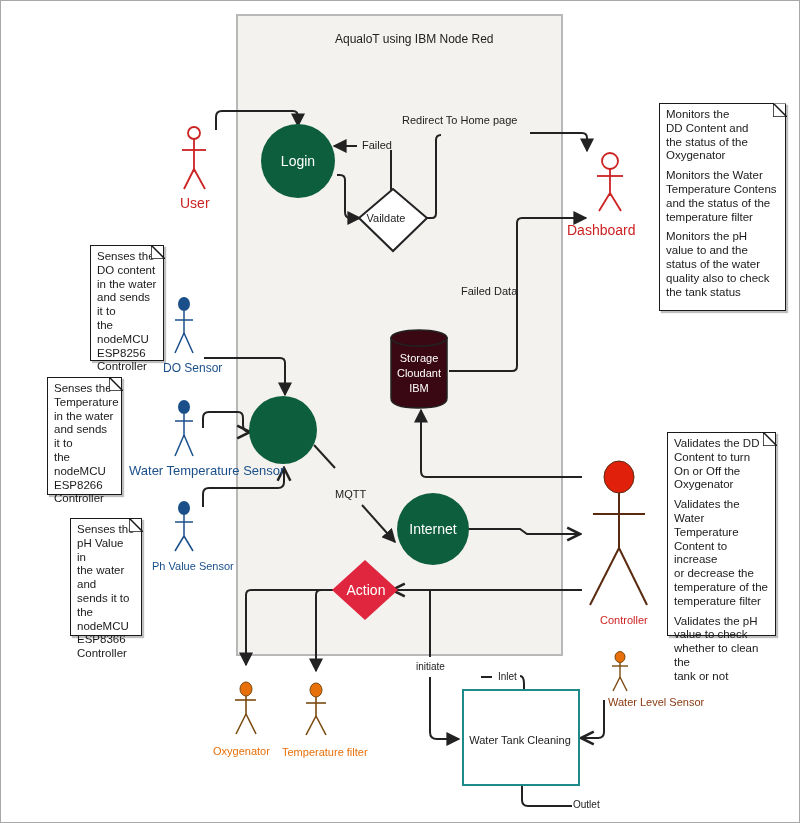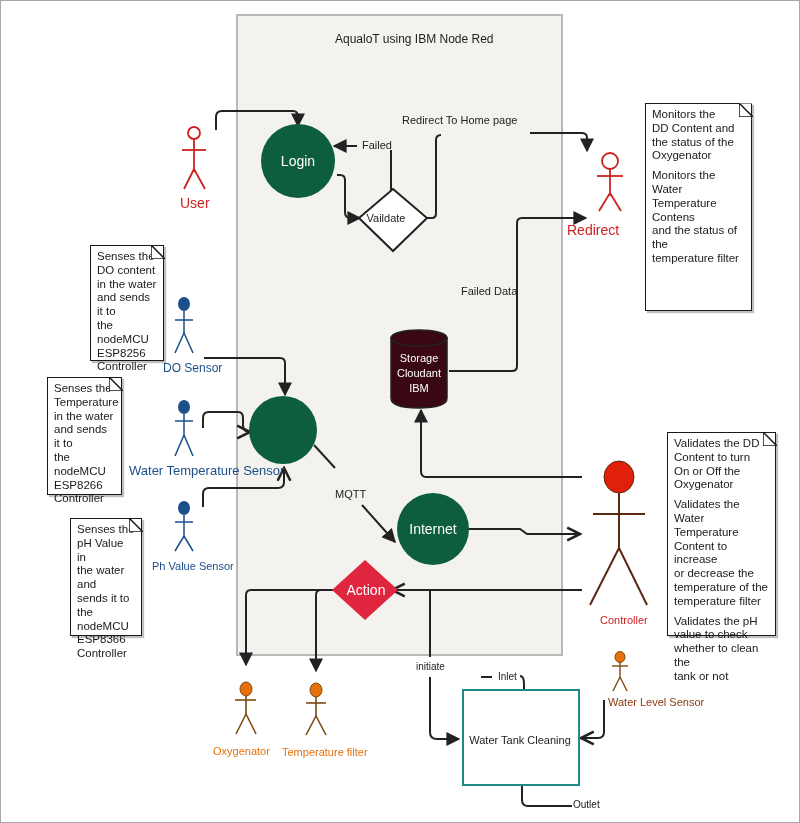--- a/index.html
+++ b/index.html
@@ -170,50 +170,55 @@
         <line x1="612" y1="666" x2="628" y2="666"></line>
         <line x1="620" y1="677" x2="613" y2="691"></line>
         <line x1="620" y1="677" x2="627" y2="691"></line>
       </g>
   </g>
 </svg>
 
 <div class="lbl" style="left:335px; top:33px; font-size:12px; color:#222;">AqualoT using IBM Node Red</div>
 
 <div class="lbl" style="left:180px; top:195px; font-size:14px; color:#cc2222;">User</div>
-<div class="lbl" style="left:567px; top:222px; font-size:14px; color:#cc2222;">Redirect</div>
+<div class="lbl" style="left:567px; top:222px; font-size:14px; color:#cc2222;">Dashboard</div>
 <div class="lbl" style="left:163px; top:362px; font-size:12px; color:#1b4f8a;">DO Sensor</div>
 <div class="lbl" style="left:129px; top:464px; font-size:13px; color:#1b4f8a;">Water Temperature Sensor</div>
 <div class="lbl" style="left:152px; top:560px; font-size:11px; color:#1b4f8a;">Ph Value Sensor</div>
 <div class="lbl" style="left:600px; top:614px; font-size:11px; color:#cc2222;">Controller</div>
 <div class="lbl" style="left:213px; top:745px; font-size:11px; color:#e8700a;">Oxygenator</div>
 <div class="lbl" style="left:282px; top:746px; font-size:11px; color:#e8700a;">Temperature filter</div>
 <div class="lbl" style="left:608px; top:696px; font-size:11px; color:#8a3a10;">Water Level Sensor</div>
 
 <div class="lbl" style="left:362px; top:139px; font-size:11px; color:#222;">Failed</div>
 <div class="lbl" style="left:402px; top:114px; font-size:11px; color:#222;">Redirect To Home page</div>
 <div class="lbl" style="left:461px; top:285px; font-size:11px; color:#222;">Failed Data</div>
 <div class="lbl" style="left:335px; top:488px; font-size:11px; color:#222;">MQTT</div>
 <div class="lbl" style="left:416px; top:661px; font-size:10px; color:#222;">initiate</div>
 <div class="lbl" style="left:498px; top:671px; font-size:10px; color:#222;">Inlet</div>
 <div class="lbl" style="left:573px; top:799px; font-size:10px; color:#222;">Outlet</div>
 
-<div class="note" style="left:645px; top:103px; width:107px; height:208px;">
+<div class="note" style="left:659px; top:103px; width:127px; height:208px;">
   <svg class="corner" viewBox="0 0 14 14">
       <path d="M0,0 L14,14 L0,14 Z" fill="#ffffff" stroke="#1a1a1a" stroke-width="1.5"></path>
       <rect x="1" y="-1" width="14" height="1.5" fill="#fff"></rect>
     </svg>
   <p>Monitors the
 DD Content and
 the status of the
 Oxygenator</p>
   <p>Monitors the Water
 Temperature Contens
 and the status of the
 temperature filter</p>
+  <p>Monitors the pH
+value to and the
+status of the water
+quality also to check
+the tank status</p>
 </div>
 
 <div class="note" style="left:90px; top:245px; width:74px; height:116px;">
   <svg class="corner" viewBox="0 0 14 14">
       <path d="M0,0 L14,14 L0,14 Z" fill="#ffffff" stroke="#1a1a1a" stroke-width="1.5"></path>
     </svg>
   <p>Senses the
 DO content
 in the water
 and sends it to

